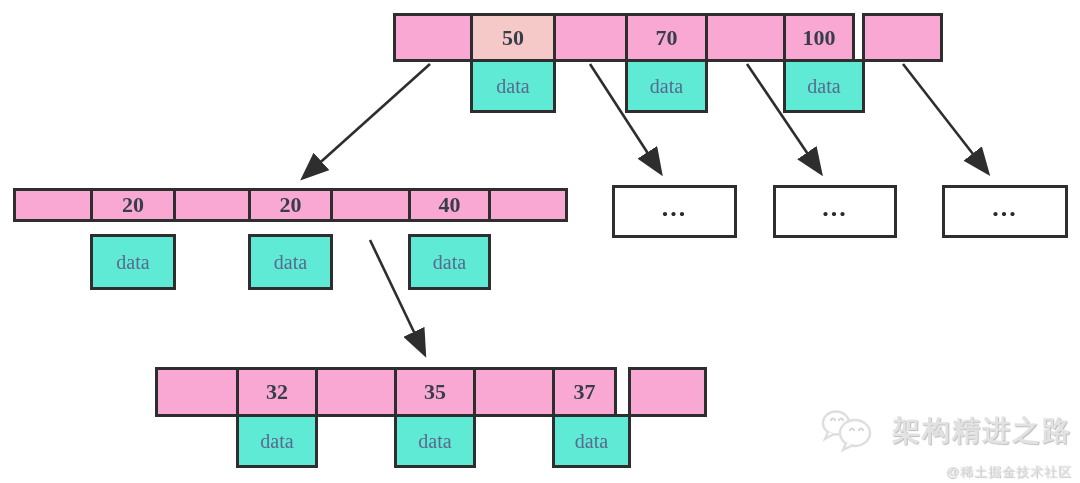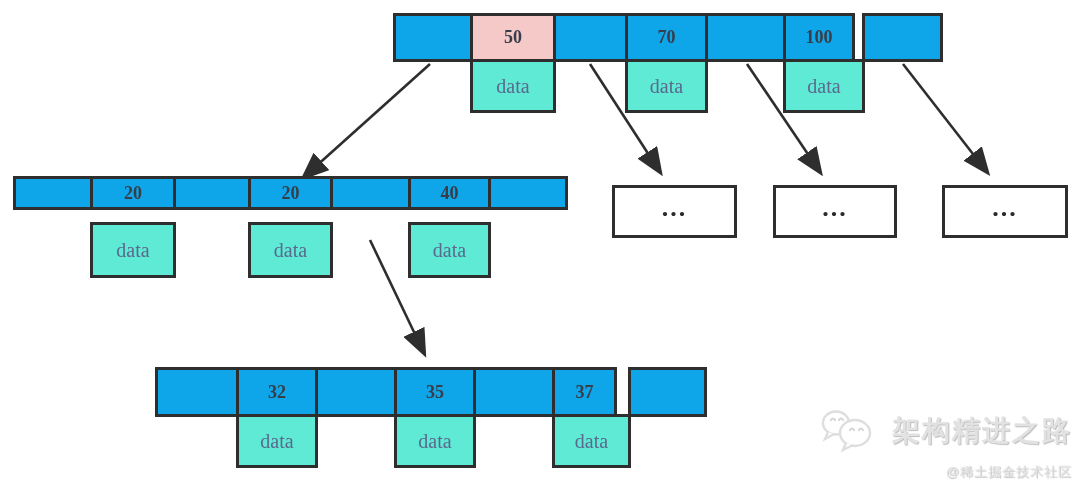--- a/index.html
+++ b/index.html
@@ -11,24 +11,24 @@
     --c-wm:#e2e2e2;
   }
   html,body{margin:0;padding:0;background:#fff;}
   #stage{
     position:relative;width:1080px;height:483px;background:#ffffff;
     font-family:"Liberation Serif","DejaVu Serif",serif;overflow:hidden;
   }
   .node{position:absolute;}
   .cell{
     position:absolute;top:0;height:100%;box-sizing:border-box;
-    border:3px solid var(--c-border);background:#0ea5e9;
+    border:3px solid var(--c-border);background:#f9a8d4;
     display:flex;align-items:center;justify-content:center;
   }
-  .cell.key{font-weight:bold;font-size:18px;color:var(--c-key);}
+  .cell.key{font-weight:bold;font-size:22px;color:var(--c-key);}
   .cell.hl{background:var(--c-hl);}
   .databox{
     position:absolute;box-sizing:border-box;border:3px solid var(--c-border);
     background:#5eead4;display:flex;align-items:center;justify-content:center;
     font-size:20px;color:var(--c-data);
   }
   .leafbox{
     position:absolute;box-sizing:border-box;border:3px solid var(--c-border);
     background:#fff;display:flex;align-items:center;justify-content:center;
     font-weight:bold;font-size:26px;letter-spacing:2px;color:#2b2b2b;
@@ -37,21 +37,21 @@
   
   .root{left:393px;top:13px;width:550px;height:49px;}
   .root .c0{left:0;width:80px}.root .c1{left:77px;width:86px}
   .root .c2{left:160px;width:75px}.root .c3{left:232px;width:83px}
   .root .c4{left:312px;width:81px}.root .c5{left:390px;width:72px}
   .root .c6{left:469px;width:81px}
   .root .d0{left:77px;width:86px;top:46px;height:54px}
   .root .d1{left:232px;width:83px;top:46px;height:54px}
   .root .d2{left:390px;width:82px;top:46px;height:54px}
   
-  .leftnode{left:13px;top:176px;width:555px;height:34px;}
+  .leftnode{left:13px;top:188px;width:555px;height:34px;}
   .leftnode .c0{left:0;width:80px}.leftnode .c1{left:77px;width:86px}
   .leftnode .c2{left:160px;width:78px}.leftnode .c3{left:235px;width:85px}
   .leftnode .c4{left:317px;width:81px}.leftnode .c5{left:395px;width:83px}
   .leftnode .c6{left:475px;width:80px}
   .leftnode .d0{left:77px;width:86px;top:46px;height:56px}
   .leftnode .d1{left:235px;width:85px;top:46px;height:56px}
   .leftnode .d2{left:395px;width:83px;top:46px;height:56px}
   
   .bottomnode{left:155px;top:367px;width:552px;height:50px;}
   .bottomnode .c0{left:0;width:84px}.bottomnode .c1{left:81px;width:82px}

